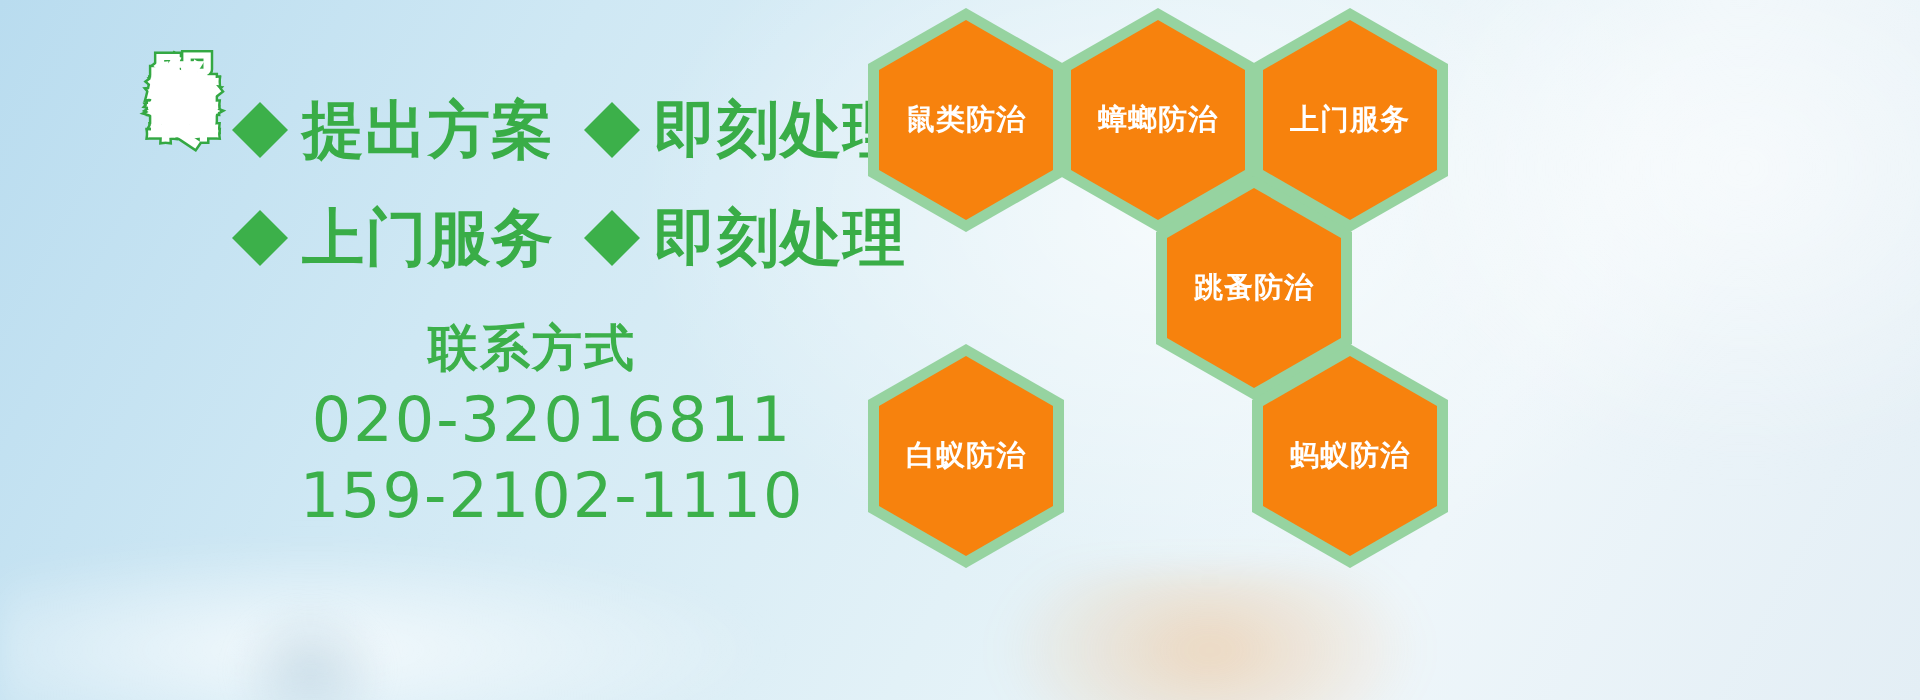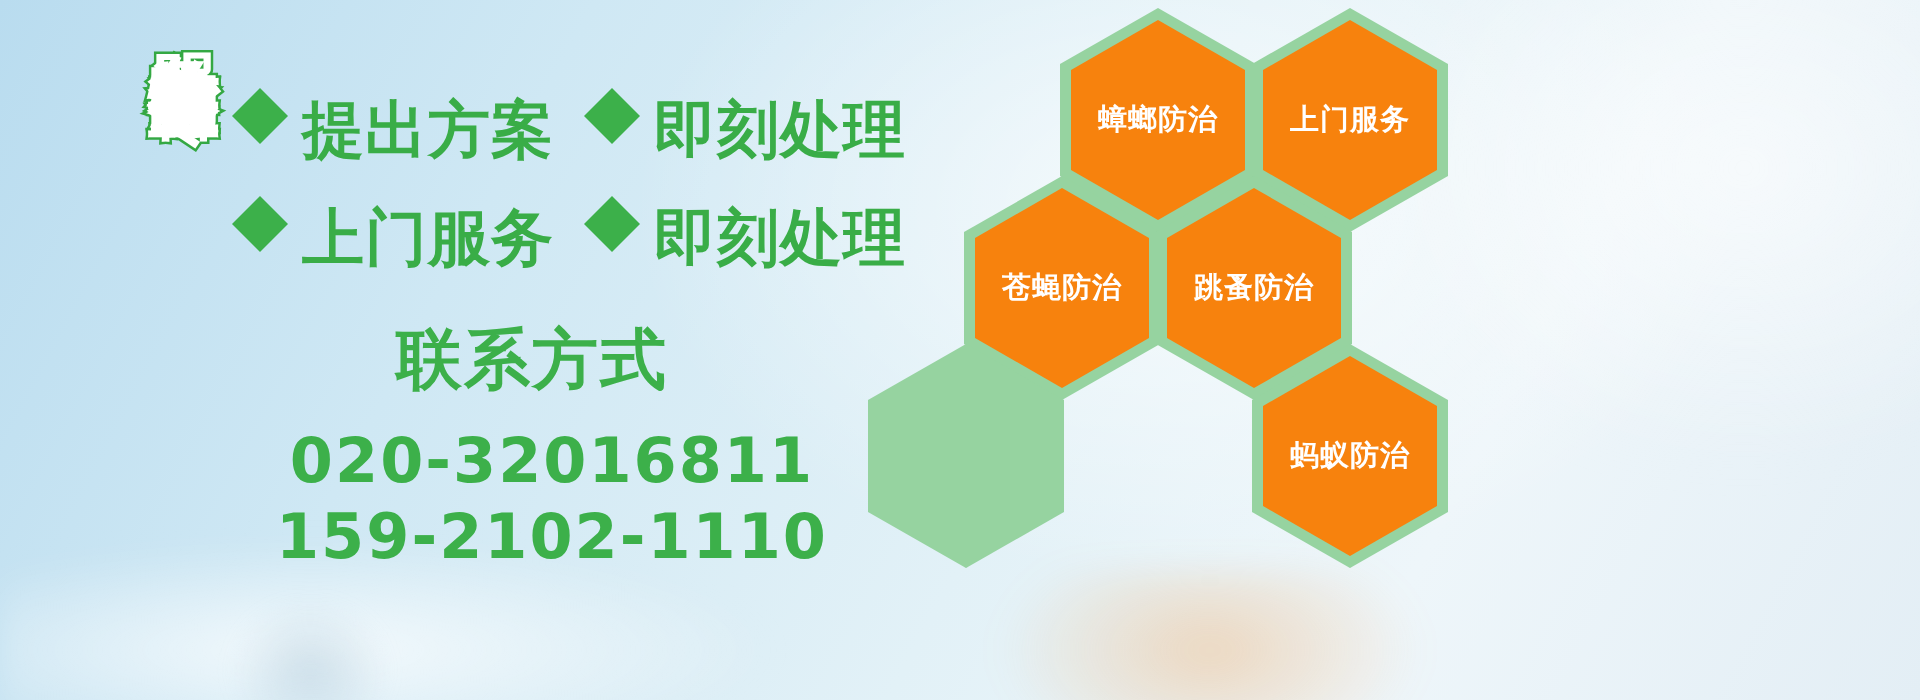--- a/index.html
+++ b/index.html
@@ -65,20 +65,21 @@
     left:232px; top:76px;
     width:640px;
   }
   .slogan-row{
     display:flex;
     align-items:center;
     height:108px;
   }
   .slogan-item{
     display:flex;
+    align-items:center;
   }
   .dia{
     width:0;height:0;
     border:28px solid transparent;
     border-bottom-color:#3cb04a;
     position:relative;
     top:-28px;
     margin-right:14px;
     flex:0 0 auto;
   }
@@ -100,30 +101,29 @@
   .gap{ width:30px; flex:0 0 auto; }
 
   
   #contact{
     position:absolute;
     left:232px; top:315px;
     width:640px;
     text-align:center;
   }
   #contact-title{
-    font-size:66px;
+    font-size:50px;
     font-weight:700;
     color:#3cb04a;
     letter-spacing:2px;
-    margin-bottom:18px;
     padding-right:40px;
   }
   .phone{
     font-size:62px;
-    font-weight:700;
+    font-weight:400;
     color:#3cb04a;
     letter-spacing:2px;
     line-height:1.22;
   }
 
   
   #honeycomb{
     position:absolute;
     left:862px; top:0px;
     width:600px; height:560px;
@@ -196,48 +196,51 @@
   </div>
 
   <div id="contact">
     <div id="contact-title">联系方式</div>
     <div class="phone">020-32016811</div>
     <div class="phone">159-2102-1110</div>
   </div>
 
   <div id="honeycomb">
 
+    <div class="hex-wrap" style="left:6px;  top:8px;">
+      <div class="hex-outer"></div>
+      <div class="hex-inner">
+        <span class="hex-label">鼠类防治</span>
+      </div>
+    </div>
     <div class="hex-wrap" style="left:198px; top:8px;">
       <div class="hex-outer"></div>
       <div class="hex-inner">
         <span class="hex-label">蟑螂防治</span>
       </div>
     </div>
     <div class="hex-wrap" style="left:390px; top:8px;">
       <div class="hex-outer"></div>
       <div class="hex-inner">
         <span class="hex-label">上门服务</span>
       </div>
     </div>
 
-    <div class="hex-wrap" style="left:102px; top:176px;">
-      <div class="hex-outer"></div>
-      <div class="hex-inner">
-        <span class="hex-label">苍蝇防治</span>
-      </div>
-    </div>
     <div class="hex-wrap" style="left:294px; top:176px;">
       <div class="hex-outer"></div>
       <div class="hex-inner">
         <span class="hex-label">跳蚤防治</span>
       </div>
     </div>
 
     <div class="hex-wrap" style="left:6px;  top:344px;">
       <div class="hex-outer"></div>
+      <div class="hex-inner">
+        <span class="hex-label">白蚁防治</span>
+      </div>
     </div>
     <div class="hex-wrap" style="left:390px; top:344px;">
       <div class="hex-outer"></div>
       <div class="hex-inner">
         <span class="hex-label">蚂蚁防治</span>
       </div>
     </div>
 
   </div>
 </div>

